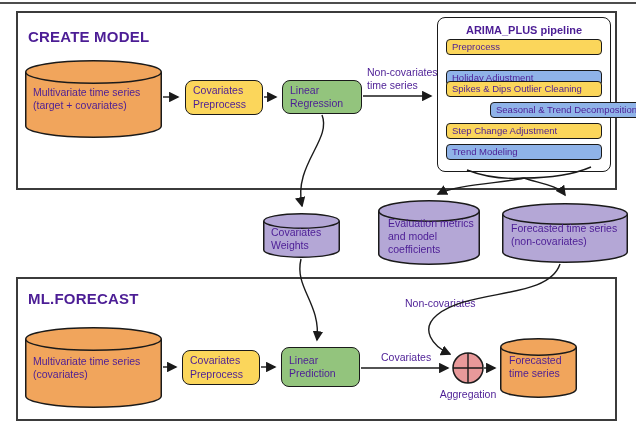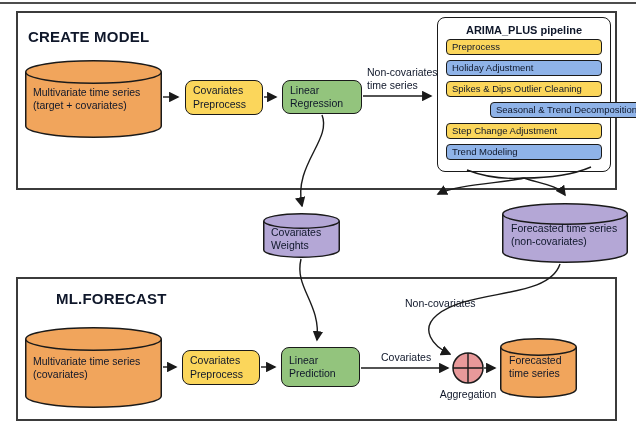--- a/index.html
+++ b/index.html
@@ -1,24 +1,24 @@
 <!DOCTYPE html>
 <html><head>
 <meta charset="utf-8">
 <style>
   html,body{margin:0;padding:0;background:#fff;}
   .stage{position:relative;width:636px;height:438px;background:#fff;overflow:hidden;
-         font-family:"Liberation Sans",sans-serif;color:#0f172a;}
+         font-family:"Liberation Sans",sans-serif;color:#4c1d95;}
   .top-rule{position:absolute;left:0;top:2px;width:636px;height:2px;background:#4d4d4d;}
   .section-box{position:absolute;border:2px solid #3b3b3b;background:#fff;box-sizing:border-box;}
   .box-create{left:16px;top:11px;width:601px;height:179px;}
   .box-forecast{left:16px;top:277px;width:601px;height:144px;}
   .sec-title{position:absolute;font-size:15px;font-weight:bold;letter-spacing:.2px;}
   .t-create{left:28px;top:28px;}
-  .t-forecast{left:28px;top:290px;margin-left:28px;}
+  .t-forecast{left:28px;top:290px;}
 
   
   .fbox{position:absolute;border:1.5px solid #1a1a1a;border-radius:8px;box-sizing:border-box;
         display:flex;align-items:center;padding:0 7px;font-size:10.5px;line-height:1.25;
         white-space:pre-line;}
   .yellow{background:#FBD65B;}
   .green{background:#93C47D;}
   .cm-preprocess{left:185px;top:80px;width:78px;height:35px;}
   .cm-regression{left:282px;top:80px;width:80px;height:34px;}
   .mf-preprocess{left:182px;top:350px;width:78px;height:35px;}
@@ -38,21 +38,21 @@
   
   .pipeline{position:absolute;left:437px;top:17px;width:174px;height:155px;background:#fff;
             border:1.5px solid #1a1a1a;border-radius:8px;box-sizing:border-box;}
   .pipeline-title{position:absolute;left:0;top:6px;width:100%;text-align:center;
                   font-size:11px;font-weight:bold;}
   .step{position:absolute;left:8px;width:156px;height:16px;border:1px solid #1a1a1a;
         border-radius:4px;box-sizing:border-box;font-size:9.5px;line-height:14px;
         padding-left:5px;overflow:hidden;}
   .step.blue{background:#8FB3E8;}
   .step.yellow{background:#FBD65B;}
-  .s0{top:21px;} .s1{top:42px;} .s2{top:63px;} .s3{top:84px;margin-left:44px;} .s4{top:105px;} .s5{top:126px;}
+  .s0{top:21px;} .s1{top:52px;} .s2{top:63px;} .s3{top:84px;margin-left:44px;} .s4{top:105px;} .s5{top:126px;}
 
   
   .flabel{position:absolute;font-size:10.5px;line-height:1.25;white-space:pre-line;}
   .l-noncov-ts{left:367px;top:66px;}
   .l-noncov{left:405px;top:297px;}
   .l-cov{left:381px;top:351px;}
   .l-agg{left:424px;top:388px;width:88px;text-align:center;}
 
   .arrows{position:absolute;left:0;top:0;pointer-events:none;}
 </style>
@@ -98,20 +98,29 @@
 
   <div class="cyl c-weights">
     <svg width="77" height="45" viewBox="0 0 77 45">
       <path d="M0.75,8 L0.75,37 A37.75,7.25 0 0 0 76.25,37 L76.25,8" fill="#B4A7D6" stroke="#1a1a1a" stroke-width="1.5"></path>
       <ellipse cx="38.5" cy="8" rx="37.75" ry="7.25" fill="#B4A7D6" stroke="#1a1a1a" stroke-width="1.5"></ellipse>
     </svg>
     <div class="cyl-label">Covariates
 Weights</div>
   </div>
 
+  <div class="cyl c-eval">
+    <svg width="102" height="65" viewBox="0 0 102 65">
+      <path d="M0.75,11 L0.75,54 A50.25,10.25 0 0 0 101.25,54 L101.25,11" fill="#B4A7D6" stroke="#1a1a1a" stroke-width="1.5"></path>
+      <ellipse cx="51" cy="11" rx="50.25" ry="10.25" fill="#B4A7D6" stroke="#1a1a1a" stroke-width="1.5"></ellipse>
+    </svg>
+    <div class="cyl-label">Evaluation metrics
+and model
+coefficients</div>
+  </div>
 
   <div class="cyl c-fnoncov">
     <svg width="126" height="60" viewBox="0 0 126 60">
       <path d="M0.75,11 L0.75,49 A62.25,10.25 0 0 0 125.25,49 L125.25,11" fill="#B4A7D6" stroke="#1a1a1a" stroke-width="1.5"></path>
       <ellipse cx="63" cy="11" rx="62.25" ry="10.25" fill="#B4A7D6" stroke="#1a1a1a" stroke-width="1.5"></ellipse>
     </svg>
     <div class="cyl-label">Forecasted time series
 (non-covariates)</div>
   </div>
 

